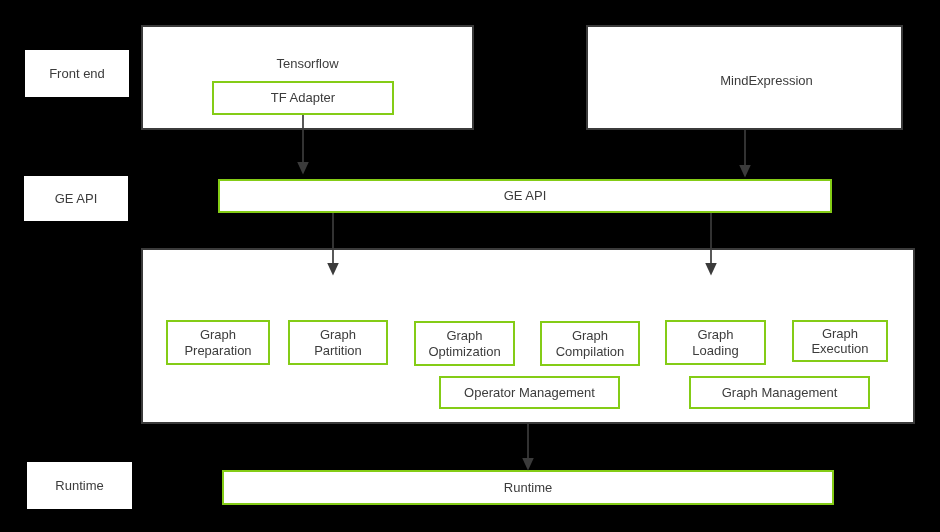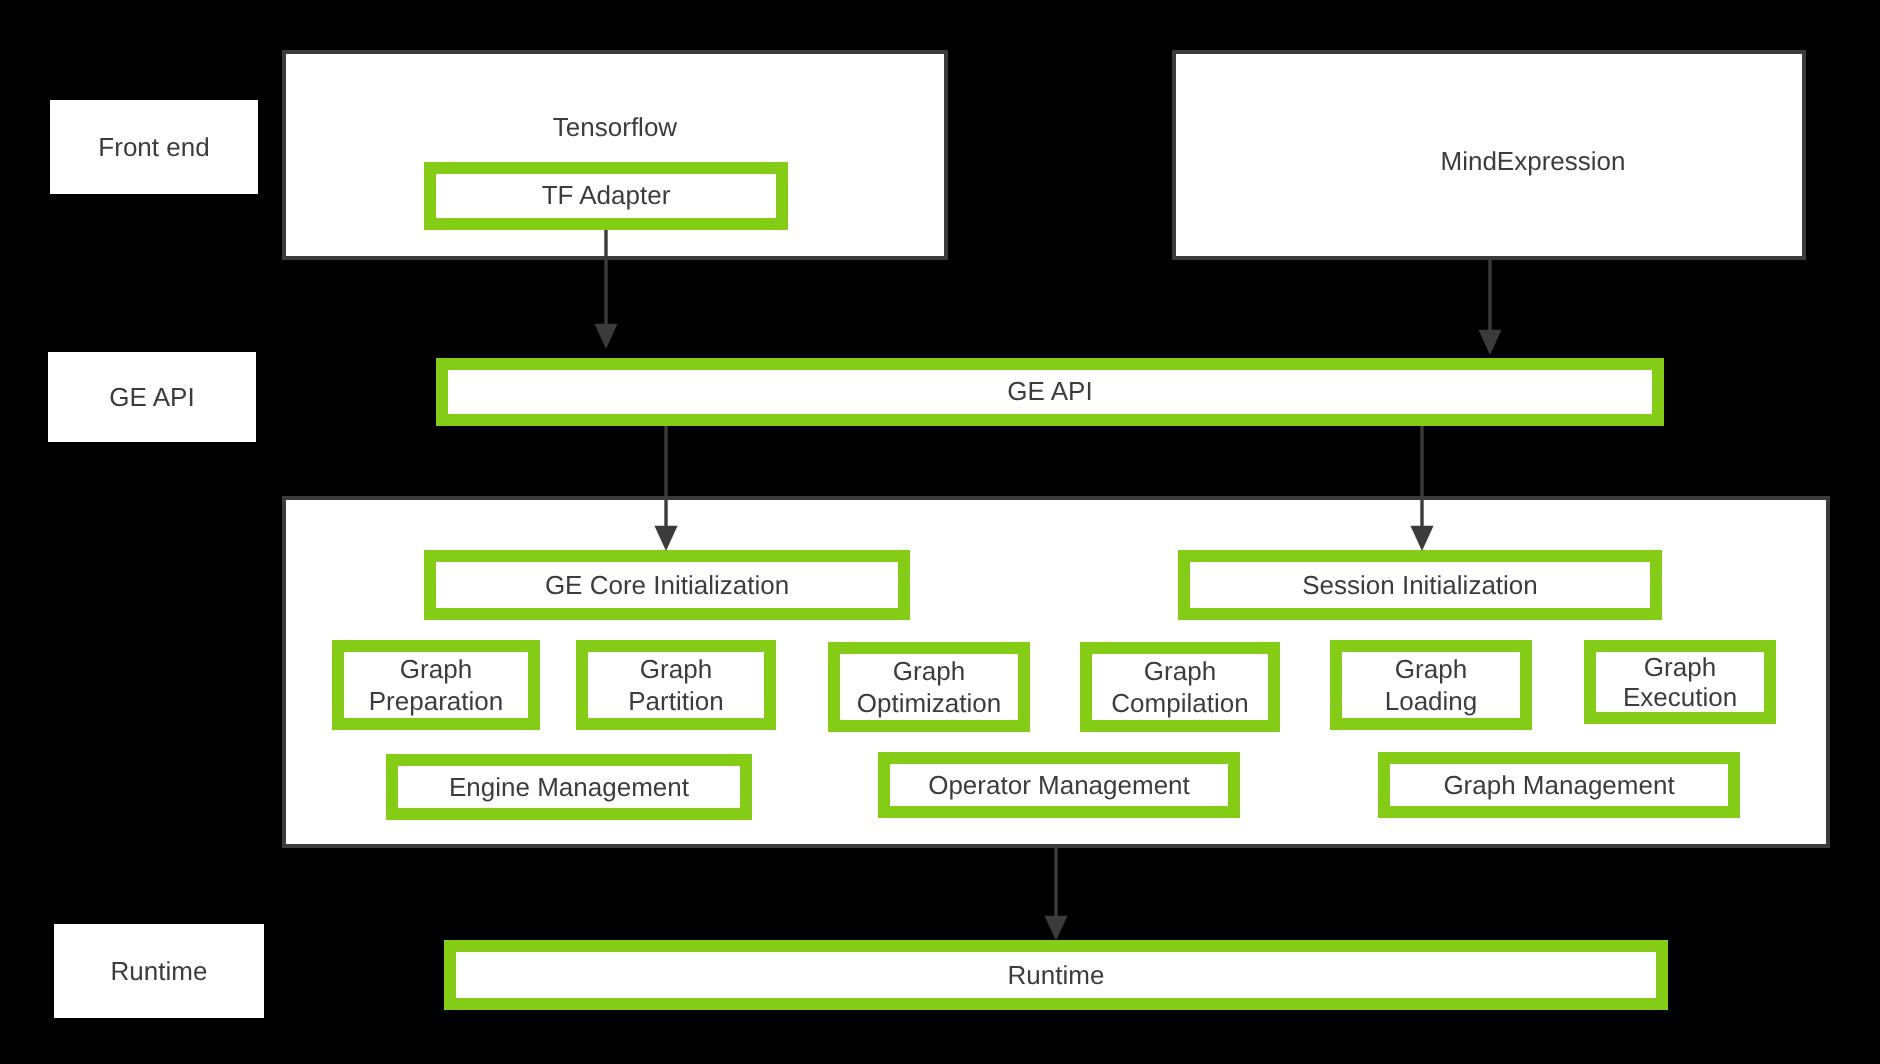--- a/index.html
+++ b/index.html
@@ -17,21 +17,21 @@
     position: relative;
     width: 940px;
     height: 532px;
     background: #000000;
     overflow: hidden;
     border-radius: 12px;
   }
   .box {
     position: absolute;
     background: #ffffff;
-    border: 6px solid #84cc16;
+    border: 2px solid #84cc16;
     box-sizing: border-box;
     color: #3c3c3c;
     display: flex;
     align-items: center;
     justify-content: center;
     text-align: center;
     line-height: 1.18;
   }
   
   .tier-label {
@@ -104,26 +104,20 @@
   <div class="panel" style="left:586px; top:25px; width:317px; height:105px;">
     <div class="panel-title" style="top:46px;padding-left:44px;">MindExpression</div>
   </div>
 
   <div class="box f13" style="left:218px; top:179px; width:614px; height:34px;">
     <span class="lbl">GE API</span>
   </div>
 
   <div class="panel" style="left:141px; top:248px; width:774px; height:176px;"></div>
 
-  <div class="box f13" style="left:212px; top:275px; width:243px; height:35px;">
-    <span class="lbl">GE Core Initialization</span>
-  </div>
-  <div class="box f13" style="left:589px; top:275px; width:242px; height:35px;">
-    <span class="lbl">Session Initialization</span>
-  </div>
 
   <div class="box f13" style="left:166px; top:320px; width:104px; height:45px;">
     <span class="lbl">Graph
 Preparation</span>
   </div>
   <div class="box f13" style="left:288px; top:320px; width:100px; height:45px;">
     <span class="lbl">Graph
 Partition</span>
   </div>
   <div class="box f13" style="left:414px; top:321px; width:101px; height:45px;">
@@ -136,23 +130,20 @@
   </div>
   <div class="box f13" style="left:665px; top:320px; width:101px; height:45px;">
     <span class="lbl">Graph
 Loading</span>
   </div>
   <div class="box f13" style="left:792px; top:320px; width:96px; height:42px;">
     <span class="lbl">Graph
 Execution</span>
   </div>
 
-  <div class="box f13" style="left:193px; top:377px; width:183px; height:33px;">
-    <span class="lbl">Engine Management</span>
-  </div>
   <div class="box f13" style="left:439px; top:376px; width:181px; height:33px;">
     <span class="lbl">Operator Management</span>
   </div>
   <div class="box f13" style="left:689px; top:376px; width:181px; height:33px;">
     <span class="lbl">Graph Management</span>
   </div>
 
   <div class="box f13" style="left:222px; top:470px; width:612px; height:35px;">
     <span class="lbl">Runtime</span>
   </div>

